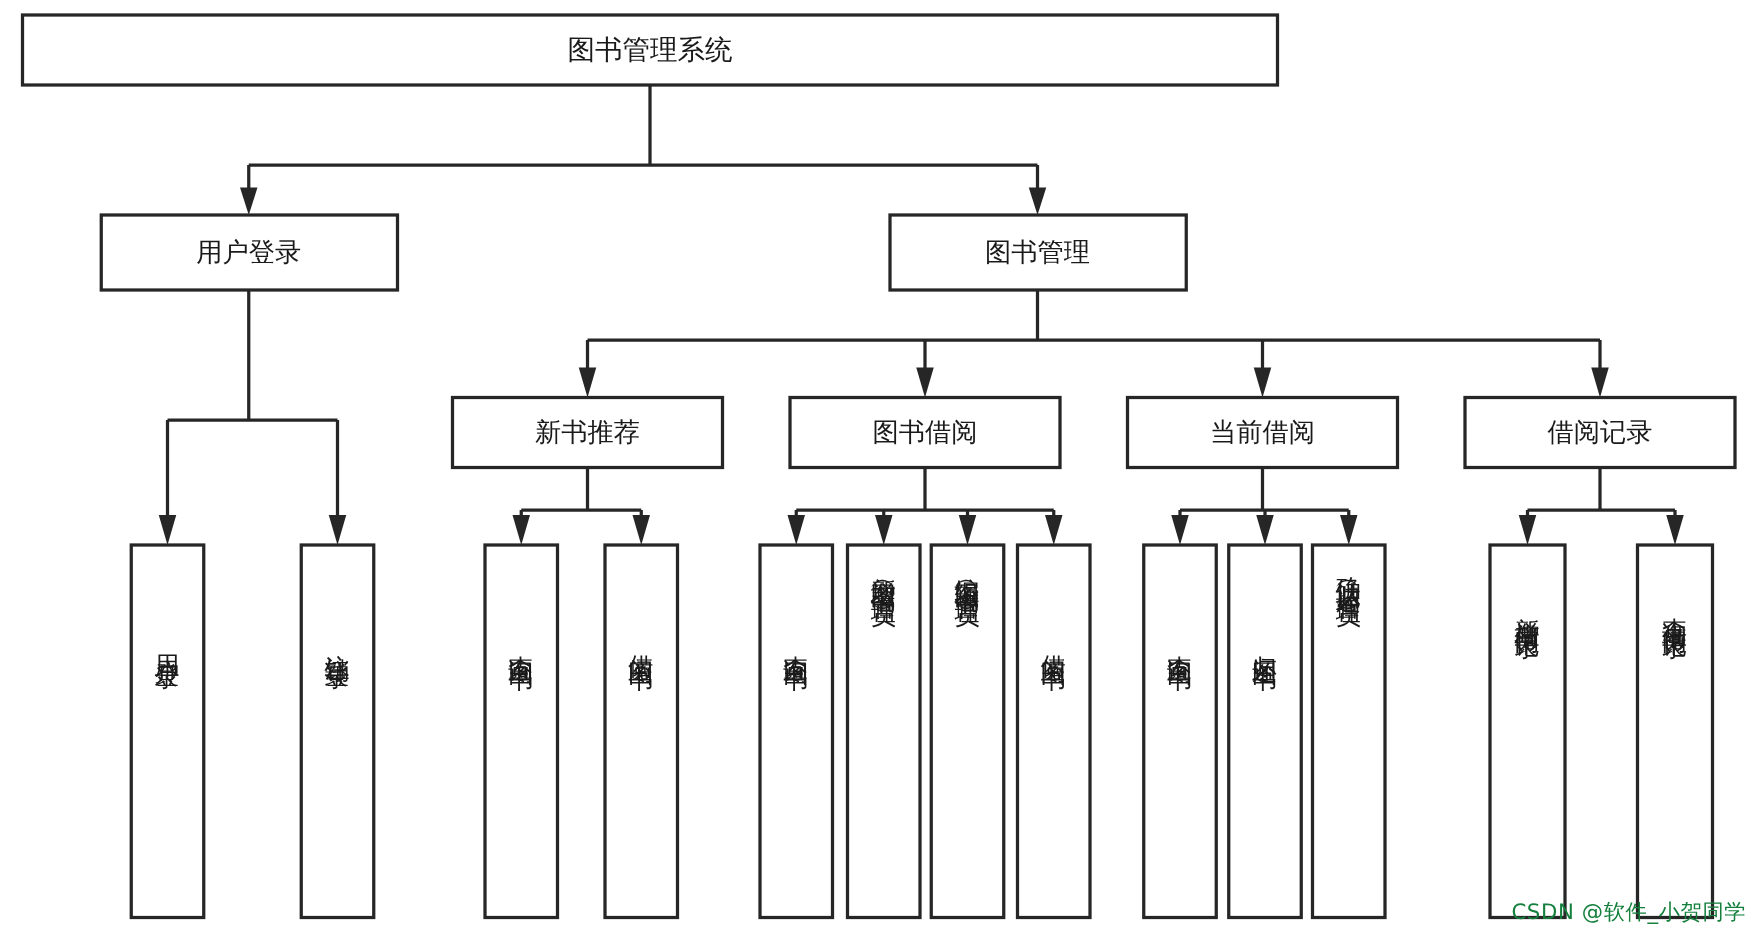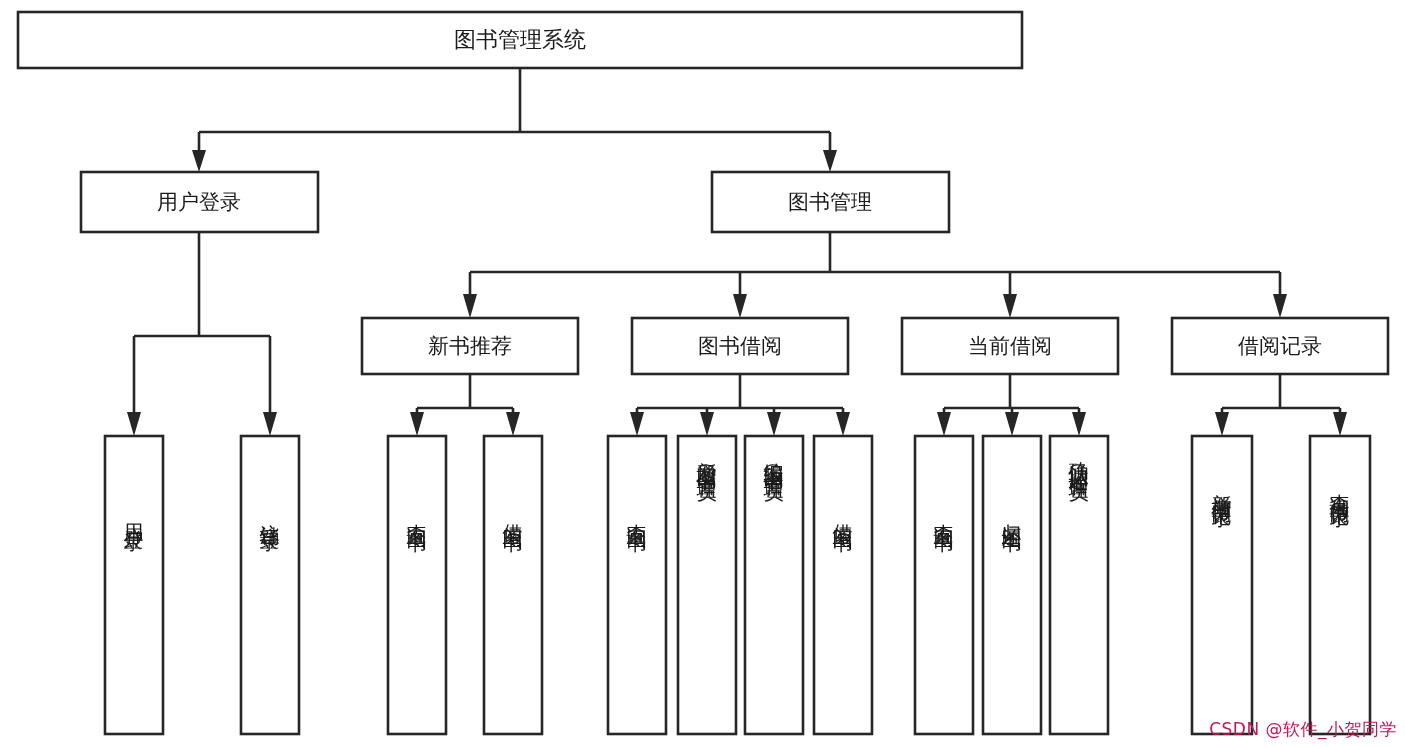--- a/index.html
+++ b/index.html
@@ -72,21 +72,21 @@
     letter-spacing: 3px;
     color: #1a1a1a;
     white-space: nowrap;
   }
   #watermark {
     position: absolute;
     right: 8px;
     bottom: 6px;
     font-family: "DejaVu Sans", "Liberation Sans", sans-serif;
     font-size: 17px;
-    color: #be185d;
+    color: #15803d;
     letter-spacing: 0.5px;
     user-select: none;
   }
 </style>
 </head>
 <body>
 
 <div id="diagram-root">
 
   <svg id="tree-svg" viewBox="0 0 1405 747" xmlns="http://www.w3.org/2000/svg">

